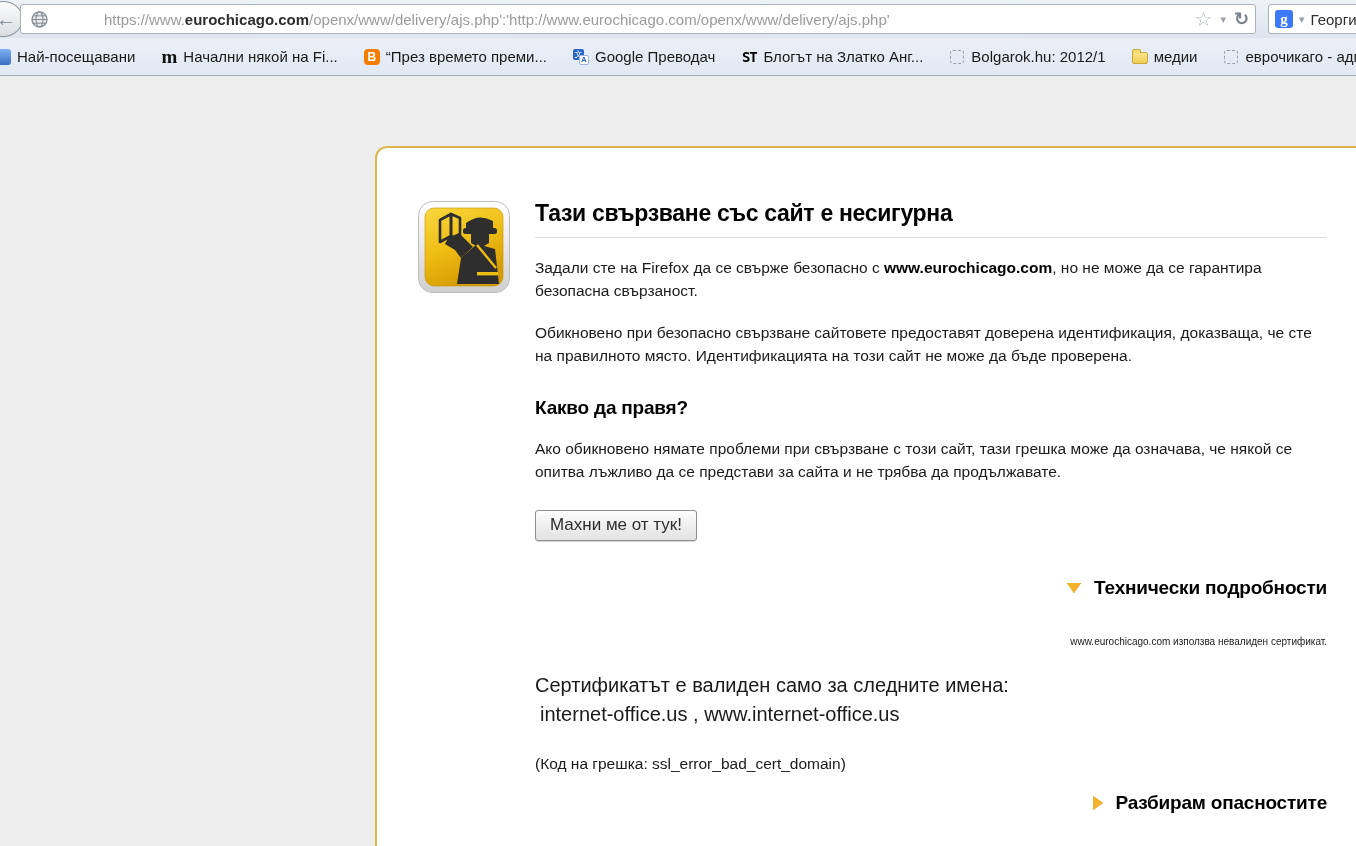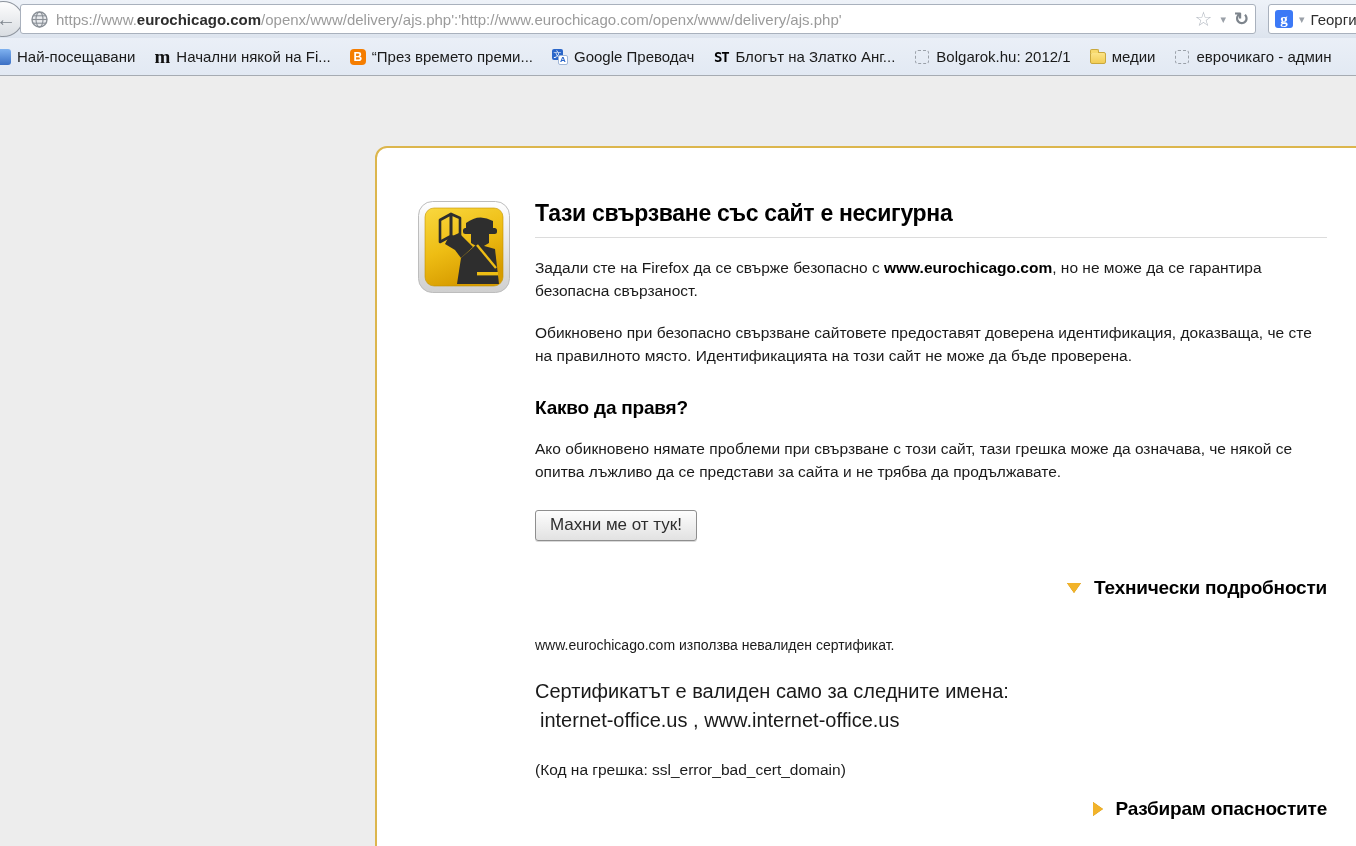--- a/index.html
+++ b/index.html
@@ -9,37 +9,37 @@
   .navbar { position:absolute; left:0; top:0; width:1356px; height:38px;
     background:linear-gradient(#eef2f8,#dde4ee); }
   .back-btn { position:absolute; left:-17px; top:1px; width:40px; height:36px;
     border-radius:50%; background:linear-gradient(#fdfdfd,#d9dde2);
     border:1px solid #8e959e; color:#7d848c; font-size:20px; font-weight:bold;
     display:flex; align-items:center; justify-content:flex-end; padding-right:6px; }
   .urlbar { position:absolute; left:20px; top:4px; width:1236px; height:30px;
     background:#fff; border:1px solid #a9b1bd; border-radius:3px;
     display:flex; align-items:center; padding:0 6px; }
   .globe { width:17px; height:17px; margin:0 8px 0 4px; flex:0 0 auto; }
-  .url-text { flex:1; font-size:15px; white-space:nowrap; overflow:hidden; color:#9b9b9b; }
+  .url-text { flex:1; font-size:15px; white-space:nowrap; overflow:hidden; color:#9b9b9b;margin-left:48px; }
   .url-text b { color:#2e2e2e; font-weight:bold; }
   .urlbar-icons { display:flex; align-items:center; gap:8px; margin-left:8px; flex:0 0 auto; }
   .star { color:#b6bcc4; font-size:20px; line-height:1; }
   .caret { color:#9aa0a8; font-size:11px; line-height:1; }
   .reload { color:#7d848c; font-size:18px; line-height:1; font-weight:bold; }
   .searchbox { position:absolute; left:1268px; top:4px; width:150px; height:30px;
     background:#fff; border:1px solid #a9b1bd; border-radius:3px;
     display:flex; align-items:center; padding:0 6px; gap:6px; }
   .gicon { width:18px; height:18px; background:#3c79f6; border-radius:3px; color:#fff;
     font-family:"Liberation Serif", serif; font-weight:bold; font-size:15px;
     display:flex; align-items:center; justify-content:center; flex:0 0 auto; }
   .search-text { font-size:15px; color:#2e2e2e; white-space:nowrap; }
 
   .bookmarksbar { position:absolute; left:0; top:38px; width:1356px; height:38px;
     background:linear-gradient(#eaeff7,#e2e9f3); border-bottom:1px solid #a6abb2;
-    display:flex; align-items:center; gap:19px; padding-left:0; overflow:hidden; }
+    display:flex; align-items:center; gap:26px; padding-left:0; overflow:hidden; }
   .bm-item { display:flex; align-items:center; gap:6px; font-size:15px; color:#1a1a1a;
     white-space:nowrap; flex:0 0 auto; }
   .bm-item:first-child { margin-left:-5px; }
   .ico16 { width:16px; height:16px; flex:0 0 auto; display:flex; align-items:center; justify-content:center; }
   .ico-history { background:linear-gradient(#7fb2f0,#3a6fc4); border-radius:3px; }
   .ico-moz { font-family:"Liberation Serif", serif; font-weight:bold; font-size:19px; color:#111; line-height:1; }
   .ico-blogger { background:#f57d00; border-radius:4px; color:#fff; font-weight:bold; font-size:12px; }
   .ico-translate { position:relative; }
   .ico-translate .t1 { position:absolute; left:0; top:0; width:11px; height:11px; background:#2a66c9;
     border-radius:2px; color:#fff; font-size:8px; display:flex; align-items:center; justify-content:center; }
@@ -66,21 +66,21 @@
   .h2 { font-size:19px; font-weight:bold; color:#000; margin-top:30px; letter-spacing:-0.2px; }
   .getmeout { margin-top:26px; font-size:17px; color:#2e2e2e; padding:4px 14px 5px;
     background:linear-gradient(#fdfdfd,#e2e2e2); border:1px solid #8e8e8e; border-radius:3px;
     box-shadow:0 1px 0 rgba(0,0,0,0.15); font-family:"Liberation Sans", sans-serif; }
   .expander { display:flex; align-items:center; margin:36px 0 0 -26px;justify-content:flex-end; }
   .expander .h2x { font-size:19px; font-weight:bold; color:#000; letter-spacing:-0.2px; }
   .twisty-down { width:0; height:0; border-left:7px solid transparent; border-right:7px solid transparent;
     border-top:10px solid #f2b32a; margin-right:13px; filter:drop-shadow(0 0 0.5px #b8820a); }
   .twisty-right { width:0; height:0; border-top:7px solid transparent; border-bottom:7px solid transparent;
     border-left:10px solid #f2b32a; margin-right:12px; filter:drop-shadow(0 0 0.5px #b8820a); }
-  .tech-line { font-size:14px; line-height:1.45; margin-top:36px; }
+  .tech-line { font-size:10px; line-height:1.45; margin-top:36px;text-align:right; }
   .tech-block { font-size:20px; line-height:1.45; margin-top:22px; }
   .tech-block .names { padding-left:5px; }
   .err-code { font-size:15.5px; margin-top:26px; }
   .risks { margin-top:19px; }
 </style>
 </head>
 <body>
 
 <div class="navbar">
   <div class="back-btn">

